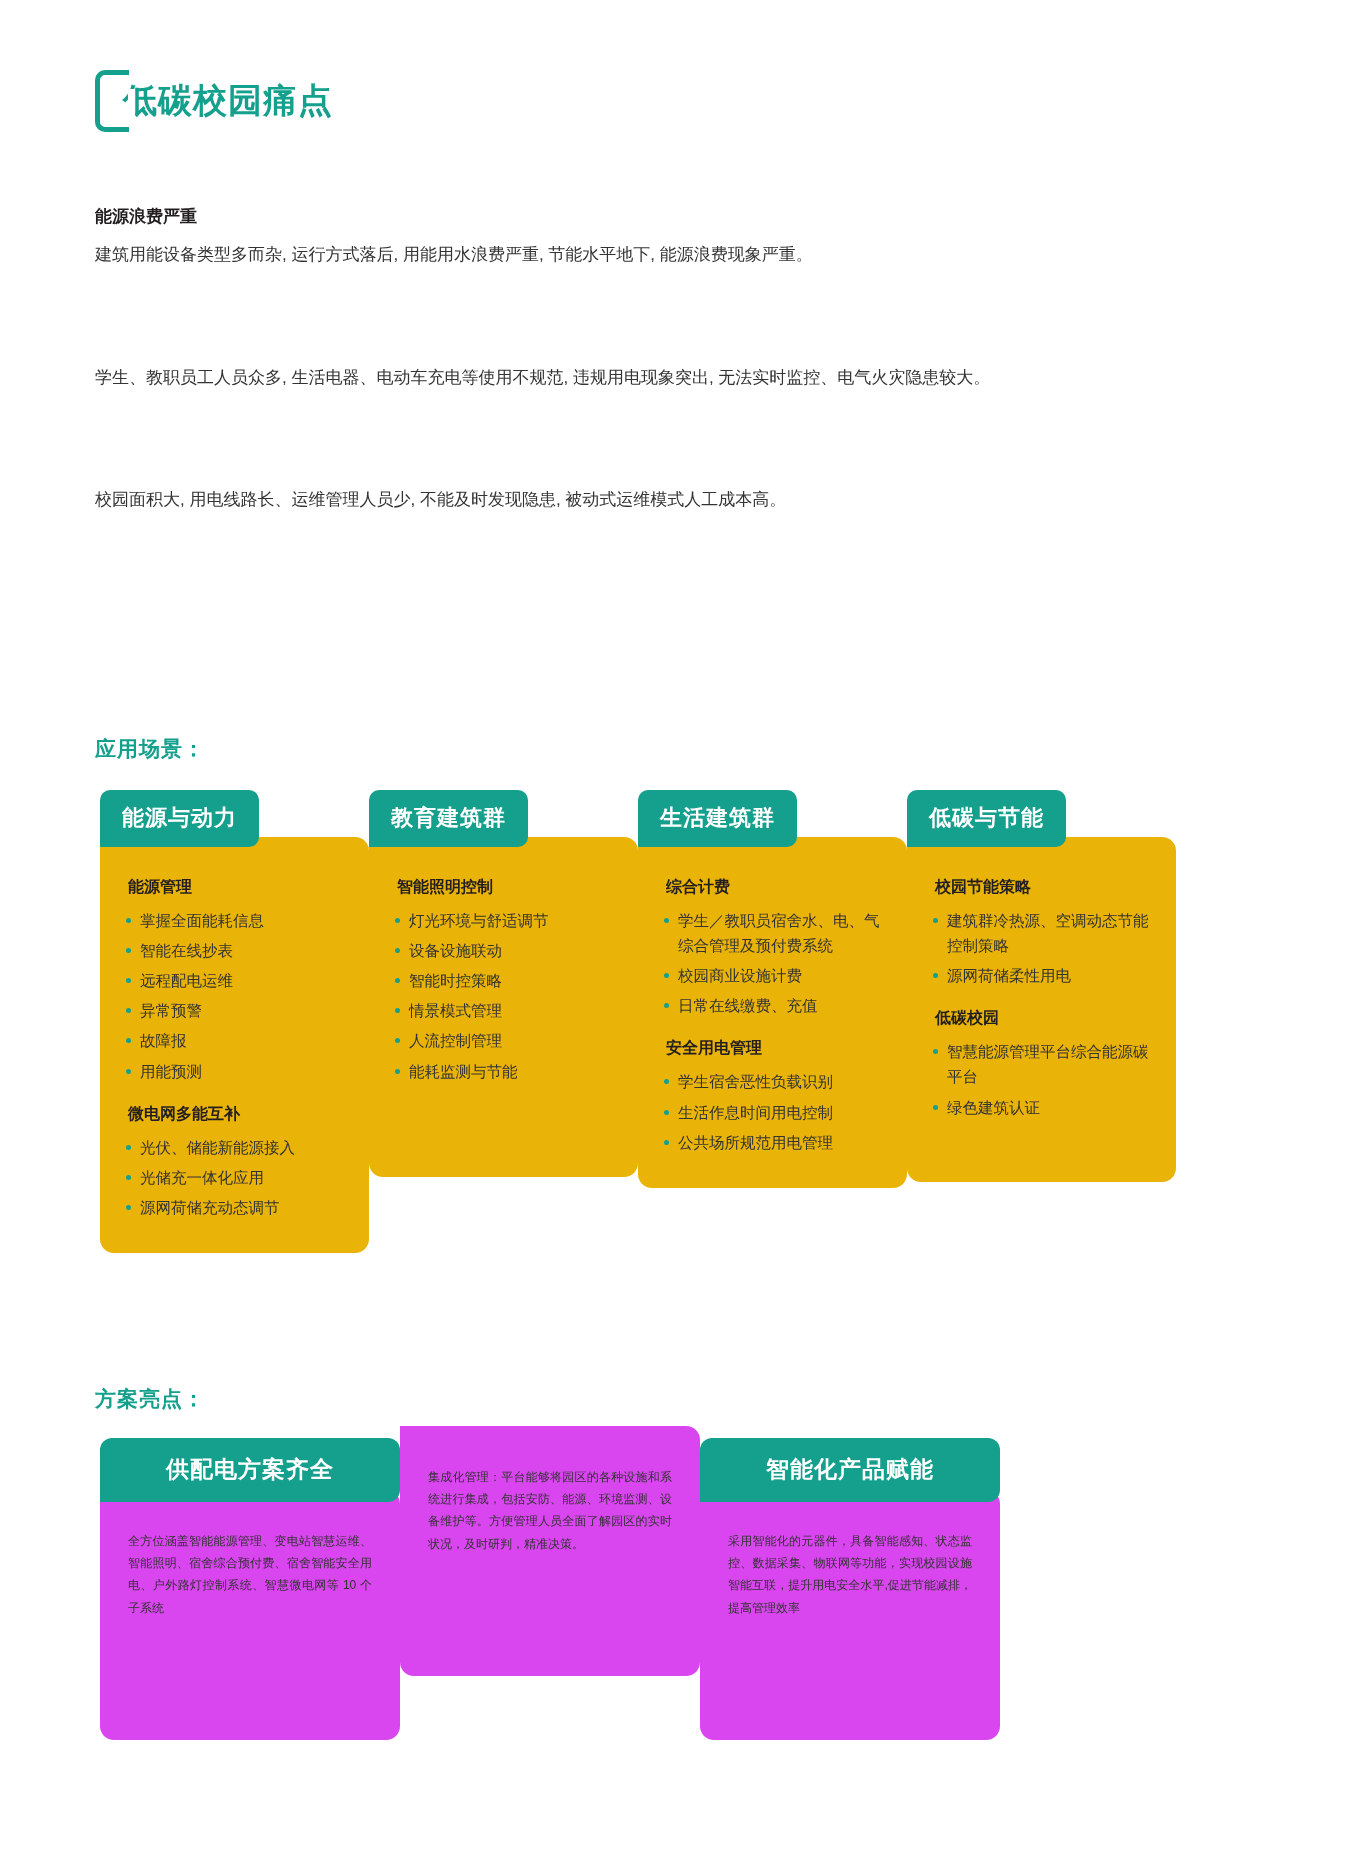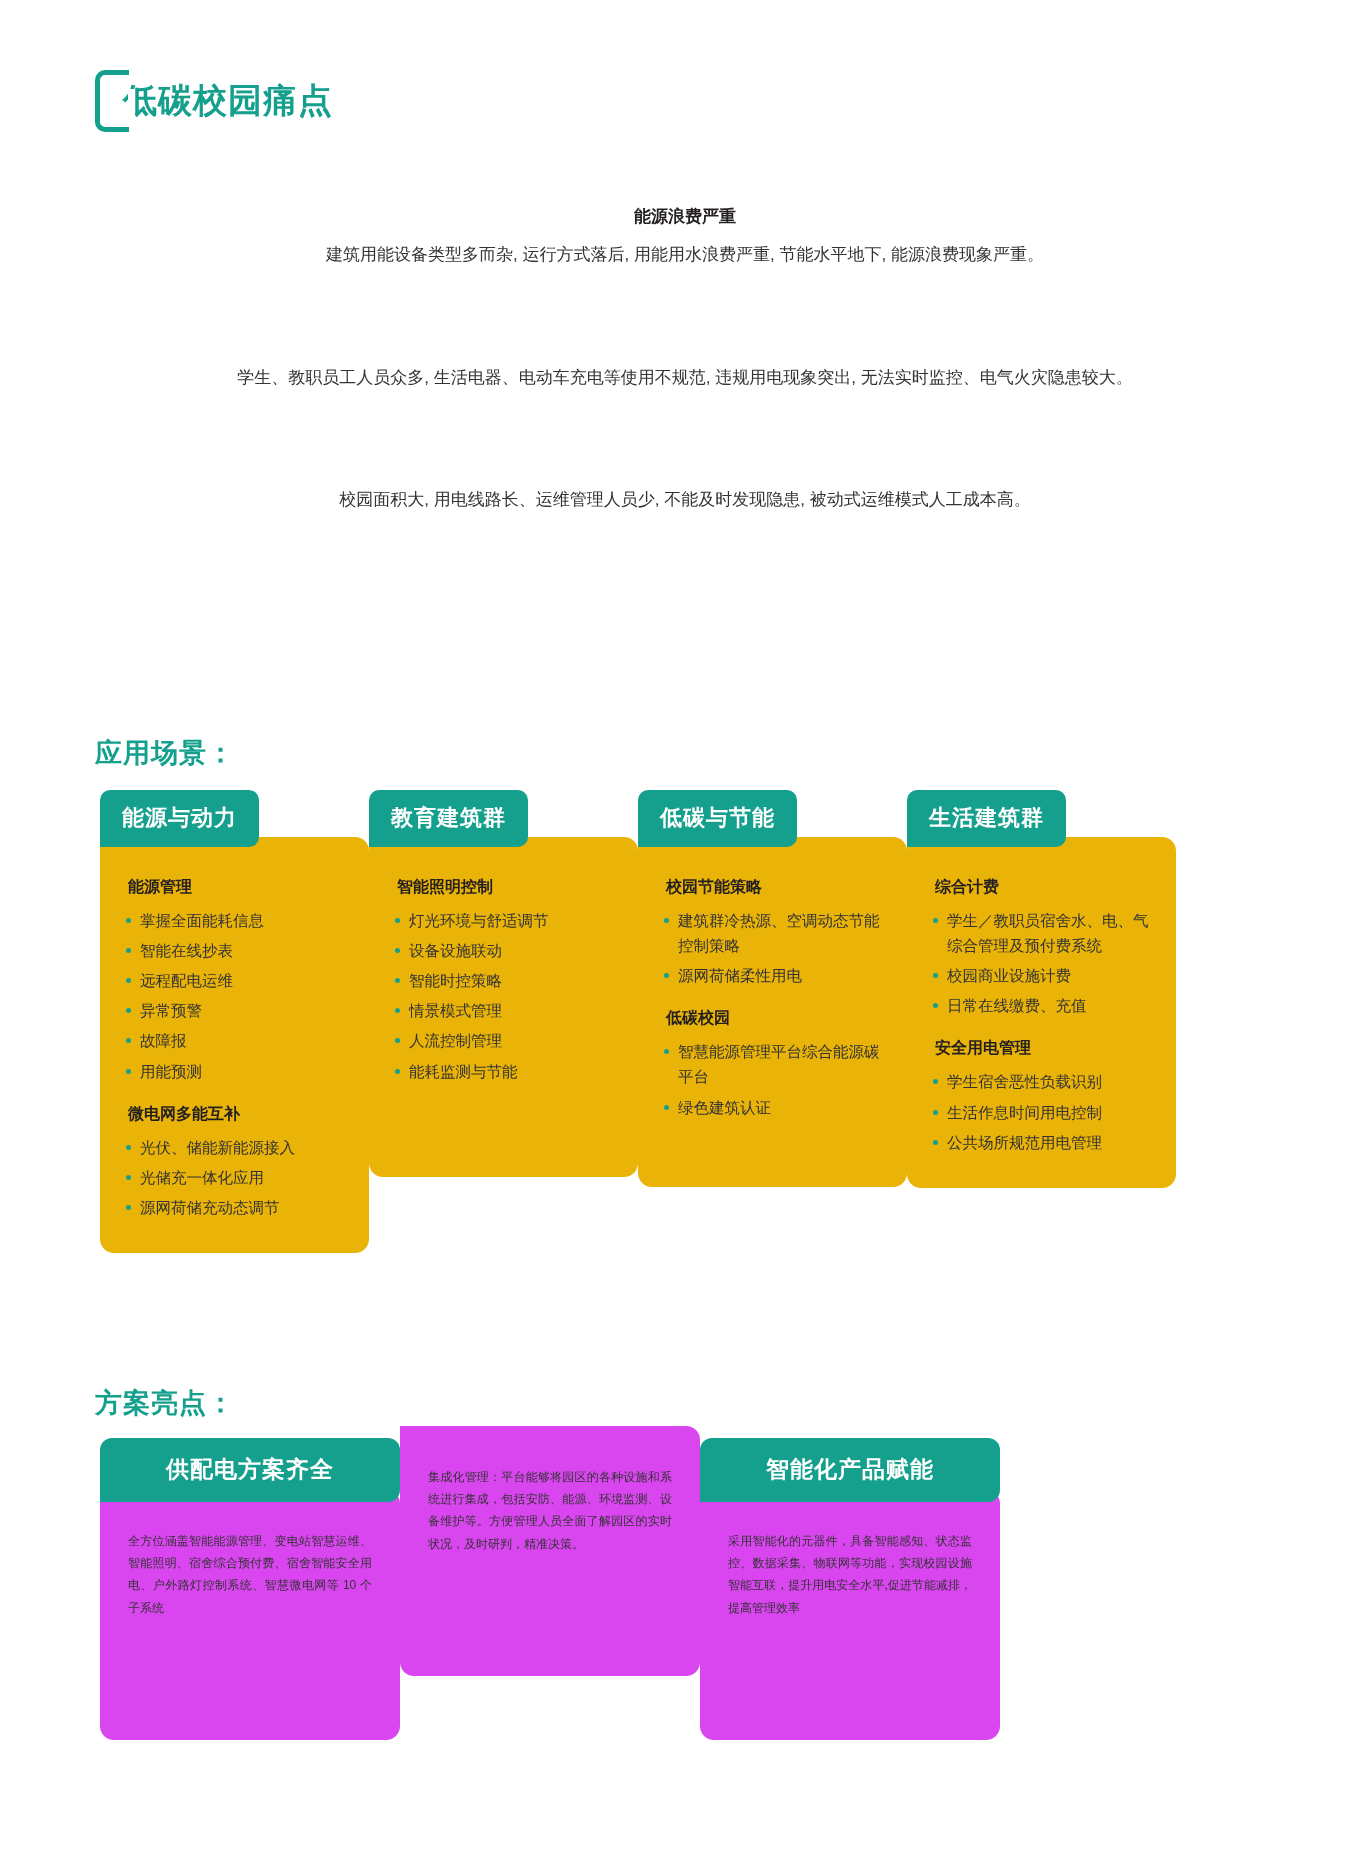--- a/index.html
+++ b/index.html
@@ -40,37 +40,37 @@
   }
   .title-text {
     font-size: 34px;
     font-weight: bold;
     color: #14a08c;
     letter-spacing: 1px;
     margin-left: -10px;
   }
 
   
-  .painpoints { position: absolute; left: 95px; top: 205px; width: 1180px; text-align: center; }
+  .painpoints { position: absolute; left: 95px; top: 205px; width: 1180px; }
   .pp-item { margin-bottom: 97px; }
   .pp-head {
     font-size: 17px;
     font-weight: bold;
     color: #231f20;
     margin-bottom: 14px;
   }
   .pp-body {
     font-size: 17px;
     color: #333;
     line-height: 1.5;
   }
 
   
   .sec-heading {
-    font-size: 27px;
+    font-size: 21px;
     font-weight: bold;
     color: #14a08c;
     letter-spacing: 1px;
   }
   #scenarios-heading { position: absolute; left: 95px; top: 735px; }
   #highlights-heading { position: absolute; left: 95px; top: 1385px; }
 
   
   .scenarios {
     position: absolute;
@@ -220,49 +220,49 @@
           <li>设备设施联动</li>
           <li>智能时控策略</li>
           <li>情景模式管理</li>
           <li>人流控制管理</li>
           <li>能耗监测与节能</li>
         </ul>
       </div>
     </div>
 
     <div class="sc-card">
-      <div class="sc-tab">低碳与节能</div>
-      <div class="sc-body">
-        <div class="sc-sub">校园节能策略</div>
-        <ul class="sc-list">
-          <li>建筑群冷热源、空调动态节能控制策略</li>
-          <li>源网荷储柔性用电</li>
-        </ul>
-        <div class="sc-sub spaced">低碳校园</div>
-        <ul class="sc-list">
-          <li>智慧能源管理平台综合能源碳平台</li>
-          <li>绿色建筑认证</li>
-        </ul>
-      </div>
-    </div>
-
-    <div class="sc-card">
       <div class="sc-tab">生活建筑群</div>
       <div class="sc-body">
         <div class="sc-sub">综合计费</div>
         <ul class="sc-list">
           <li>学生／教职员宿舍水、电、气综合管理及预付费系统</li>
           <li>校园商业设施计费</li>
           <li>日常在线缴费、充值</li>
         </ul>
         <div class="sc-sub spaced">安全用电管理</div>
         <ul class="sc-list">
           <li>学生宿舍恶性负载识别</li>
           <li>生活作息时间用电控制</li>
           <li>公共场所规范用电管理</li>
+        </ul>
+      </div>
+    </div>
+
+    <div class="sc-card">
+      <div class="sc-tab">低碳与节能</div>
+      <div class="sc-body">
+        <div class="sc-sub">校园节能策略</div>
+        <ul class="sc-list">
+          <li>建筑群冷热源、空调动态节能控制策略</li>
+          <li>源网荷储柔性用电</li>
+        </ul>
+        <div class="sc-sub spaced">低碳校园</div>
+        <ul class="sc-list">
+          <li>智慧能源管理平台综合能源碳平台</li>
+          <li>绿色建筑认证</li>
         </ul>
       </div>
     </div>
 
   </div>
 
   <div class="sec-heading" id="highlights-heading">方案亮点：</div>
 
   <div class="highlights">
     <div class="hl-card">

